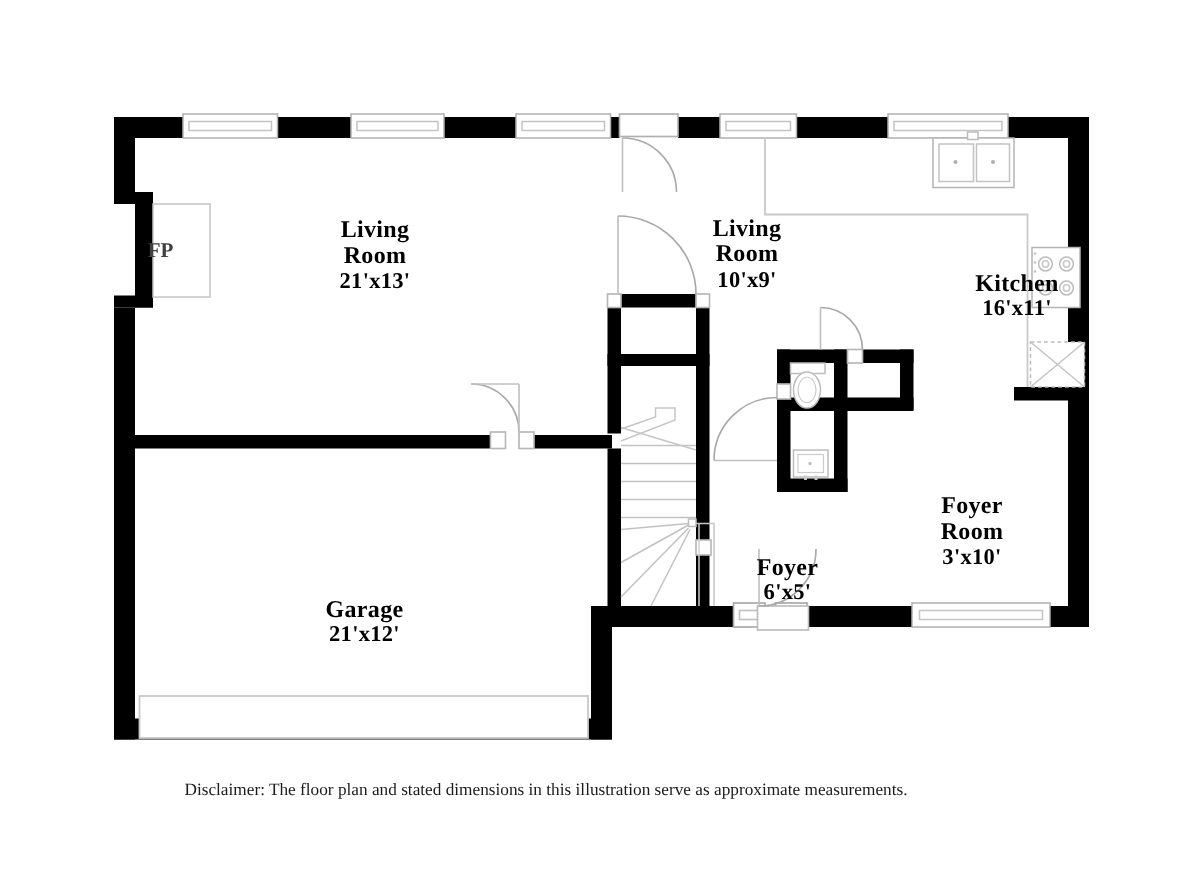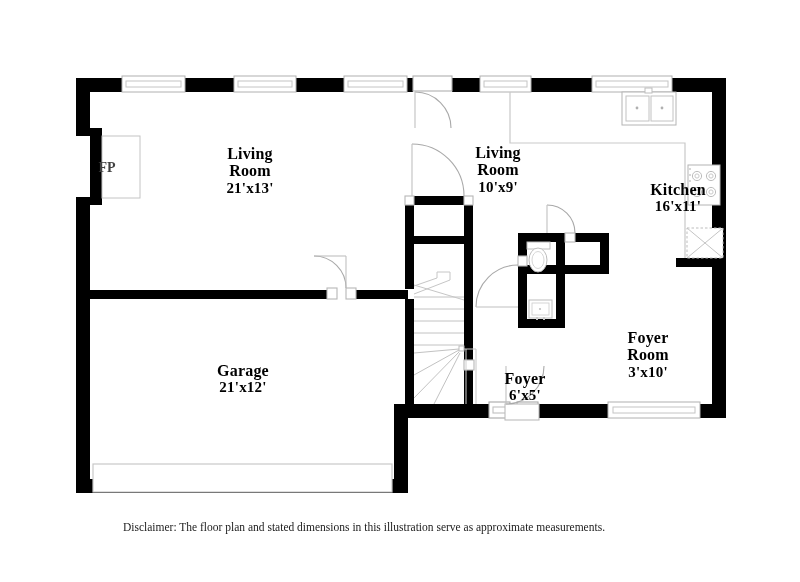--- a/index.html
+++ b/index.html
@@ -300,21 +300,21 @@
     <span class="rl-name">Foyer</span>
     <span class="rl-name">Room</span>
     <span class="rl-dim">3'x10'</span>
   </div>
 
   <div class="room-label" style="left:525px; top:358px; transform:translate(-50%,0);">
     <span class="rl-name">Foyer</span>
     <span class="rl-dim">6'x5'</span>
   </div>
 
-  <div class="room-label" style="left:243px; top:350px; transform:translate(-50%,0);">
+  <div class="room-label" style="left:243px; top:386px; transform:translate(-50%,0);">
     <span class="rl-name">Garage</span>
     <span class="rl-dim">21'x12'</span>
   </div>
 
   <div class="label-fp" style="left:107px; top:168px; transform:translate(-50%,-50%);">FP</div>
 
   <div id="disclaimer">
     <span>Disclaimer: The floor plan and stated dimensions in this illustration serve as approximate measurements.</span>
   </div>
 

